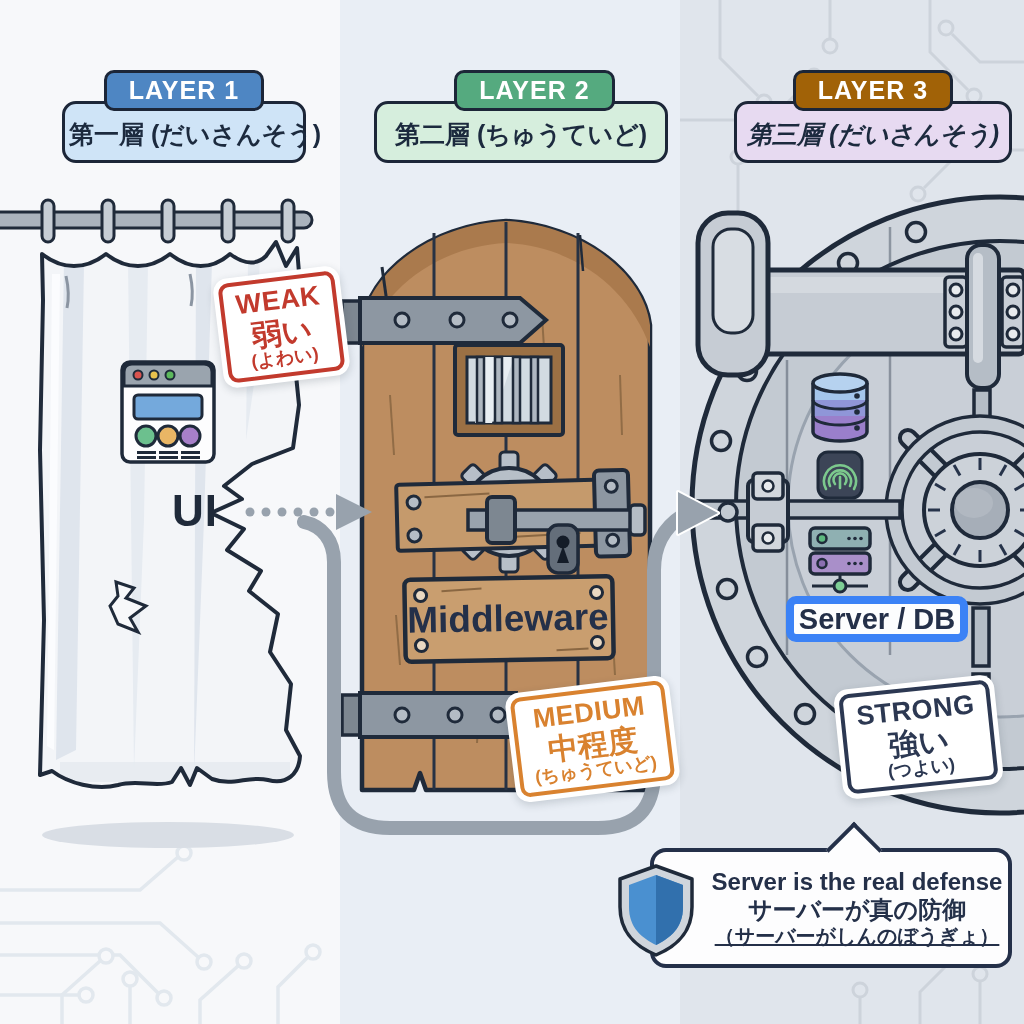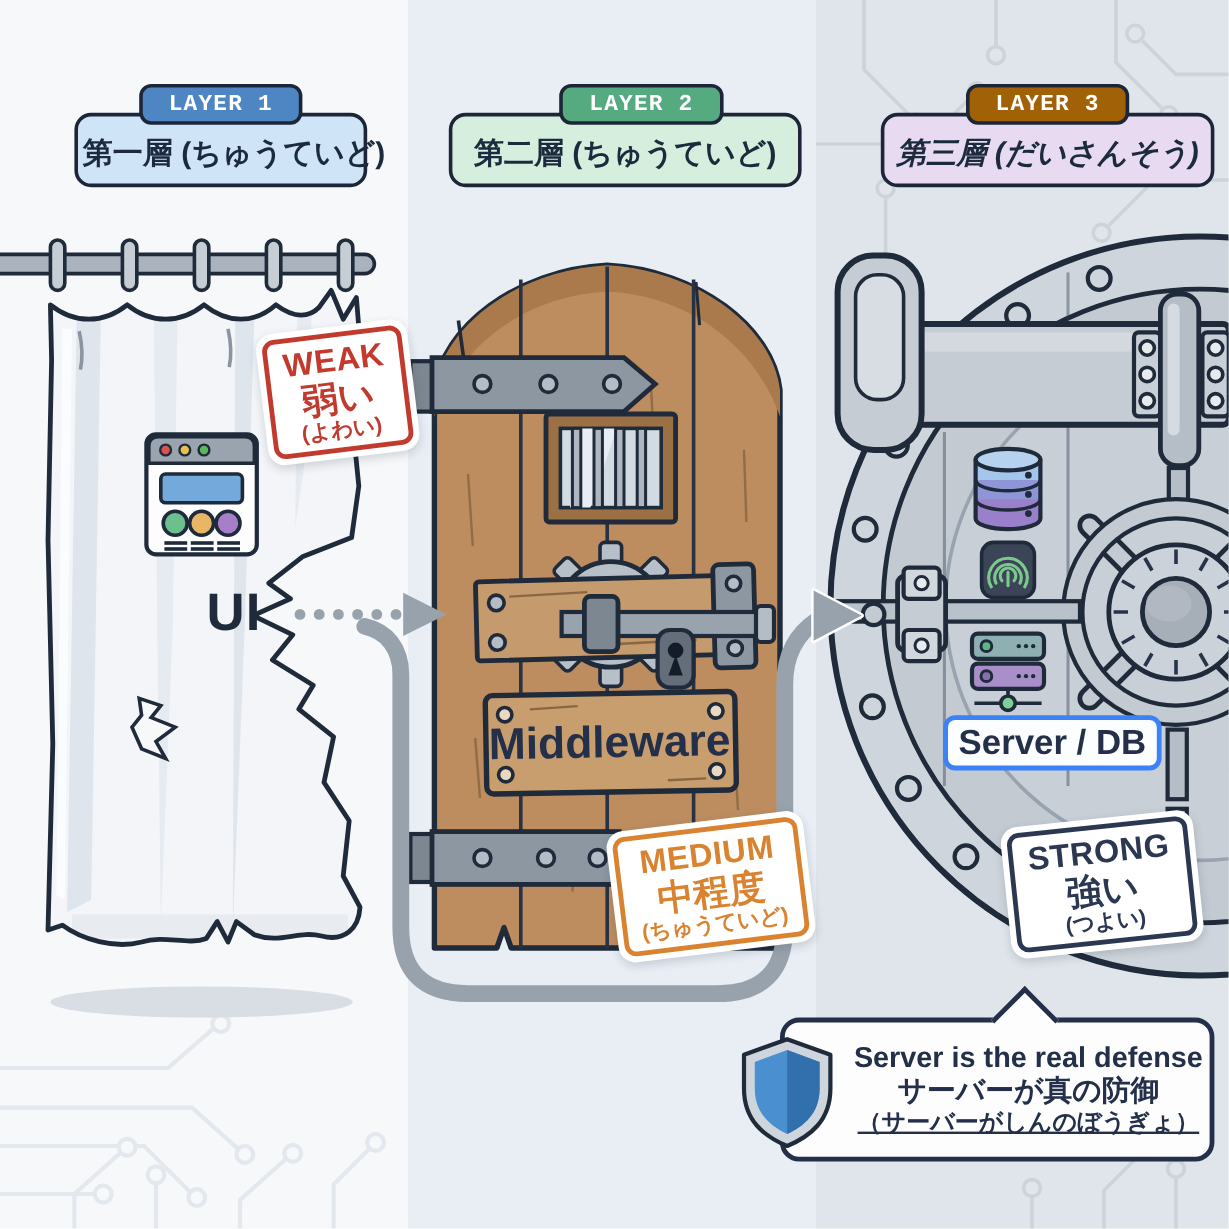--- a/index.html
+++ b/index.html
@@ -7,21 +7,21 @@
           background:#f7f8fa;font-family:"Liberation Sans","DejaVu Sans",sans-serif;}
   .band{position:absolute;top:0;height:1024px;}
   #band2{left:340px;width:340px;background:#e9eef5;}
   #band3{left:680px;width:344px;background:#e0e5ec;}
   svg{position:absolute;pointer-events:none;}
 
   
   .layer-header{position:absolute;top:70px;display:flex;flex-direction:column;align-items:center;z-index:6;}
   #header1{left:62px;width:244px;} #header2{left:374px;width:294px;} #header3{left:734px;width:278px;}
   .layer-badge{position:relative;z-index:2;padding:3px 22px;border:3.5px solid #1c2638;border-radius:10px;
-     color:#fff;font-size:19px;font-weight:800;letter-spacing:1px;white-space:nowrap;font-family:Liberation Mono, monospace;}
+     color:#fff;font-size:25px;font-weight:800;letter-spacing:1px;white-space:nowrap;}
   #header1 .layer-badge{background:#4e86c3;} #header2 .layer-badge{background:#55aa7f;margin-left:27px;} #header3 .layer-badge{background:#a16207;}
   .layer-sub{margin-top:-10px;width:100%;box-sizing:border-box;padding:14px 4px 9px;border:3.5px solid #1c2638;
      border-radius:14px;font-size:25px;font-weight:700;color:#1c2a3e;text-align:center;white-space:nowrap;}
   #header1 .layer-sub{background:#cfe4f7;} #header2 .layer-sub{background:#d6eedd;} #header3 .layer-sub{background:#e7daf1;font-style:italic;}
 
   
   .stamp{position:absolute;background:#fff;border-radius:14px;padding:5px;z-index:8;
          box-shadow:0 3px 8px rgba(30,42,58,.18);}
   .stamp-inner{border:4px solid;border-radius:10px;padding:5px 12px;text-align:center;line-height:1.1;white-space:nowrap;}
   .stamp-en{font-size:27px;font-weight:800;letter-spacing:.5px;}
@@ -31,21 +31,21 @@
   #stamp-weak .stamp-inner{border-color:#c23a2d;color:#c23a2d;}
   #stamp-medium{left:510px;top:684px;transform:rotate(-7deg);}
   #stamp-medium .stamp-inner{border-color:#d9822f;color:#d9822f;}
   #stamp-strong{left:838px;top:682px;transform:rotate(-6deg);}
   #stamp-strong .stamp-inner{border-color:#2c3852;color:#2c3852;}
 
   
   #ui-label{position:absolute;left:146px;top:486px;font-size:44px;font-weight:800;color:#1f2a3a;letter-spacing:1px;z-index:4;margin-left:26px;}
   #middleware-label{position:absolute;left:398px;top:598px;width:220px;text-align:center;font-size:37px;font-weight:800;
       color:#243049;z-index:4;transform:rotate(-1deg);}
-  #serverdb-label{position:absolute;left:786px;top:596px;width:182px;height:46px;background:#fcfdfe;border:4px solid #3b82f6;
+  #serverdb-label{position:absolute;left:786px;top:596px;width:182px;height:46px;background:#fcfdfe;border:8px solid #3b82f6;
       border-radius:10px;box-sizing:border-box;display:flex;align-items:center;justify-content:center;
       font-size:29px;font-weight:800;color:#243049;z-index:6;}
 
   
   #callout{position:absolute;left:650px;top:848px;width:362px;height:120px;background:#fdfdfe;border:4px solid #243049;
       border-radius:16px;box-sizing:border-box;z-index:6;display:flex;flex-direction:column;align-items:center;
       justify-content:center;padding-left:52px;}
   #callout-notch{position:absolute;left:834px;top:830px;width:36px;height:36px;background:#fdfdfe;
       border-left:4px solid #243049;border-top:4px solid #243049;transform:rotate(45deg);z-index:7;}
   .callout-en{font-size:24px;font-weight:800;color:#243049;line-height:1.15;}
@@ -426,21 +426,21 @@
       <path d="M 336 494 L 336 530 L 372 512 Z"></path>
     </g>
     <g>
       <path d="M 304 522 C 322 526 334 540 334 562 L 334 772 Q 334 828 390 828 L 598 828 Q 654 828 654 772 L 654 570 Q 654 534 682 516" fill="none" stroke="#98a2ad" stroke-width="14" stroke-linecap="round"></path>
       <path d="M 678 492 L 678 534 L 718 513 Z" fill="#98a2ad" stroke="#ffffff" stroke-width="4" stroke-linejoin="round" paint-order="stroke"></path>
     </g>
   </svg>
 
   <div class="layer-header" id="header1">
     <div class="layer-badge">LAYER 1</div>
-    <div class="layer-sub">第一層 (ちゅうていど)</div>
+    <div class="layer-sub">第一層 (だいさんそう)</div>
   </div>
   <div class="layer-header" id="header2">
     <div class="layer-badge">LAYER 2</div>
     <div class="layer-sub">第二層 (ちゅうていど)</div>
   </div>
   <div class="layer-header" id="header3">
     <div class="layer-badge">LAYER 3</div>
     <div class="layer-sub">第三層 (だいさんそう)</div>
   </div>
 

